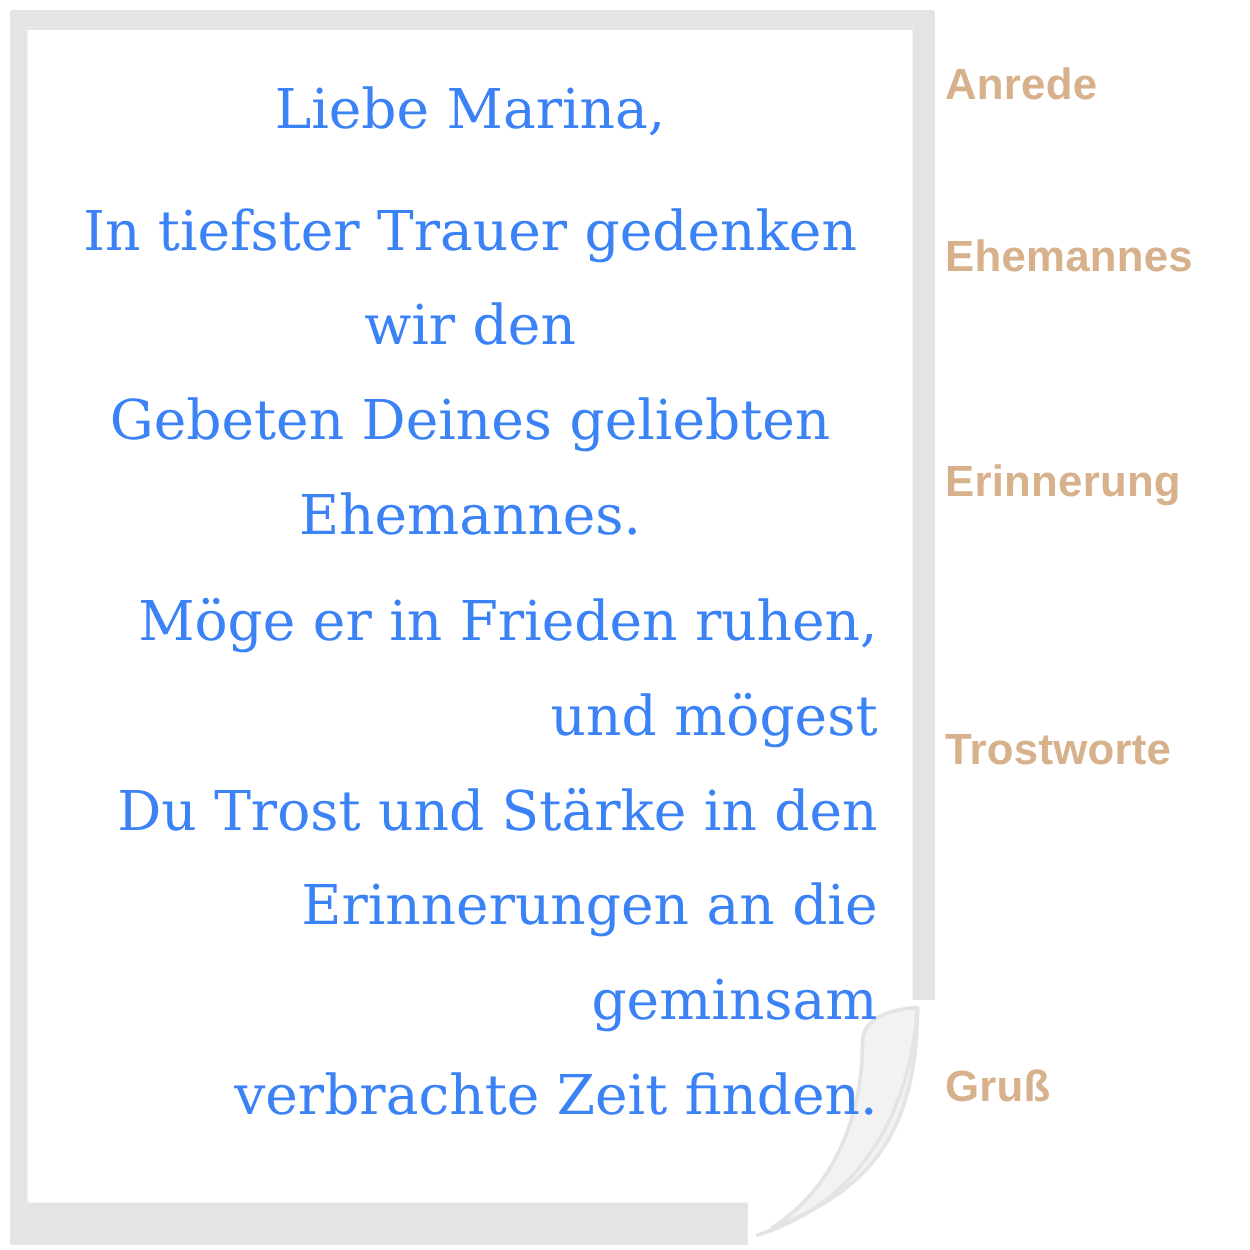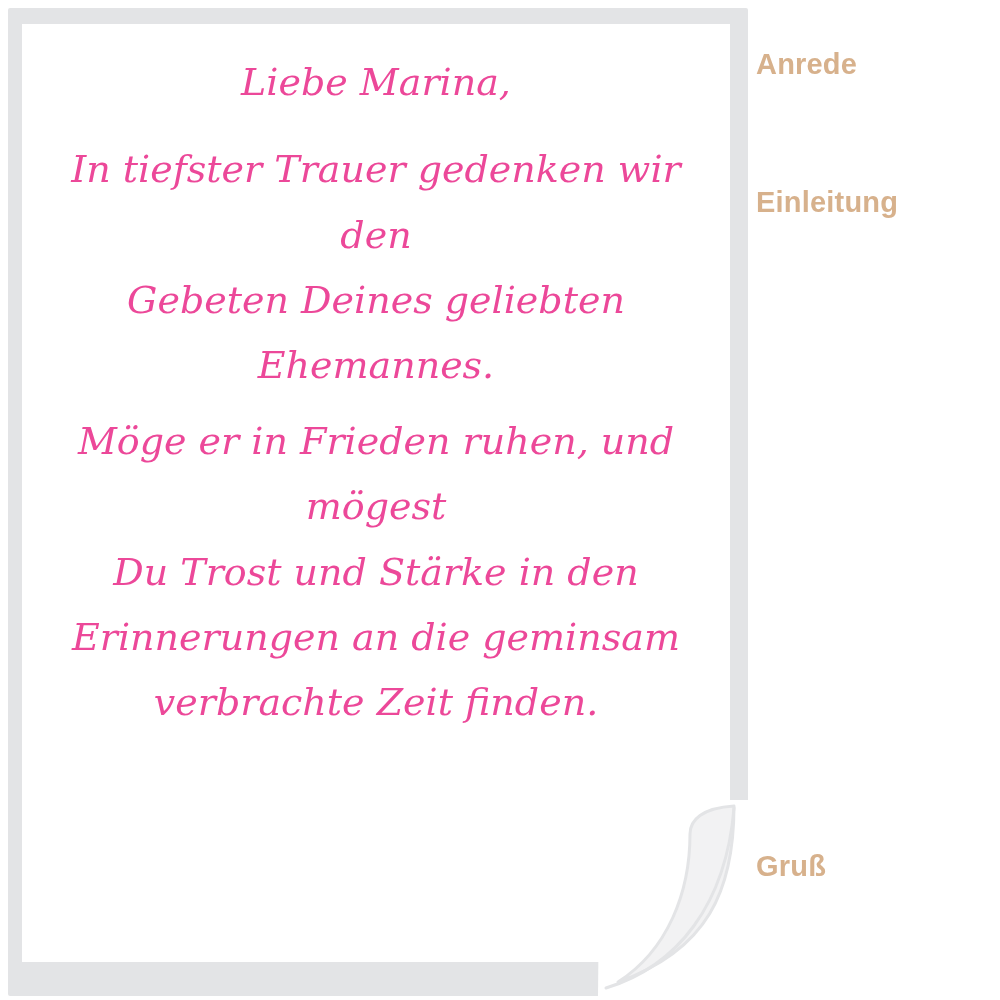--- a/index.html
+++ b/index.html
@@ -53,43 +53,42 @@
 
   #letter-body {
     position: absolute;
     left: 20px;
     top: 22px;
     width: 712px;
     height: 942px;
     box-sizing: border-box;
     padding: 28px 30px 0 30px;
     text-align: center;
-    color: #ec4899;
+    color: #3b82f6;
     font-family: "DejaVu Serif", serif;
-    font-style: italic;
-    font-size: 38px;
+    font-size: 44px;
     line-height: 1.72;
   }
   .para {
     margin: 0 0 14px 0;
     white-space: pre-line;
   }
   #p-salutation { margin-bottom: 22px; }
   #p-intro { margin-bottom: 10px; }
   #p-memory { margin-bottom: 10px; }
-  #p-comfort { margin-bottom: 26px; }
+  #p-comfort { margin-bottom: 26px; text-align: right; }
 
   
   .annotation {
     position: absolute;
     left: 756px;
     color: #d7b18c;
     font-family: "Liberation Sans", sans-serif;
     font-weight: bold;
-    font-size: 29px;
+    font-size: 35px;
     letter-spacing: 0.2px;
     white-space: nowrap;
   }
   #ann-0 { top: 48px; }
   #ann-1 { top: 186px; }
   #ann-2 { top: 366px; }
   #ann-3 { top: 580px; }
   #ann-4 { top: 850px; }
 </style>
 </head>
@@ -113,16 +112,18 @@
     <p class="para" id="p-intro">In tiefster Trauer gedenken wir den
 Gebeten Deines geliebten Ehemannes.</p>
     <p class="para" id="p-comfort">Möge er in Frieden ruhen, und mögest
 Du Trost und Stärke in den
 Erinnerungen an die geminsam
 verbrachte Zeit finden.</p>
 
   </div>
 
   <div class="annotation" id="ann-0">Anrede</div>
-  <div class="annotation" id="ann-1">Einleitung</div>
+  <div class="annotation" id="ann-1">Ehemannes</div>
+  <div class="annotation" id="ann-2">Erinnerung</div>
+  <div class="annotation" id="ann-3">Trostworte</div>
   <div class="annotation" id="ann-4">Gruß</div>
 
 </div>
 
 </body></html>

